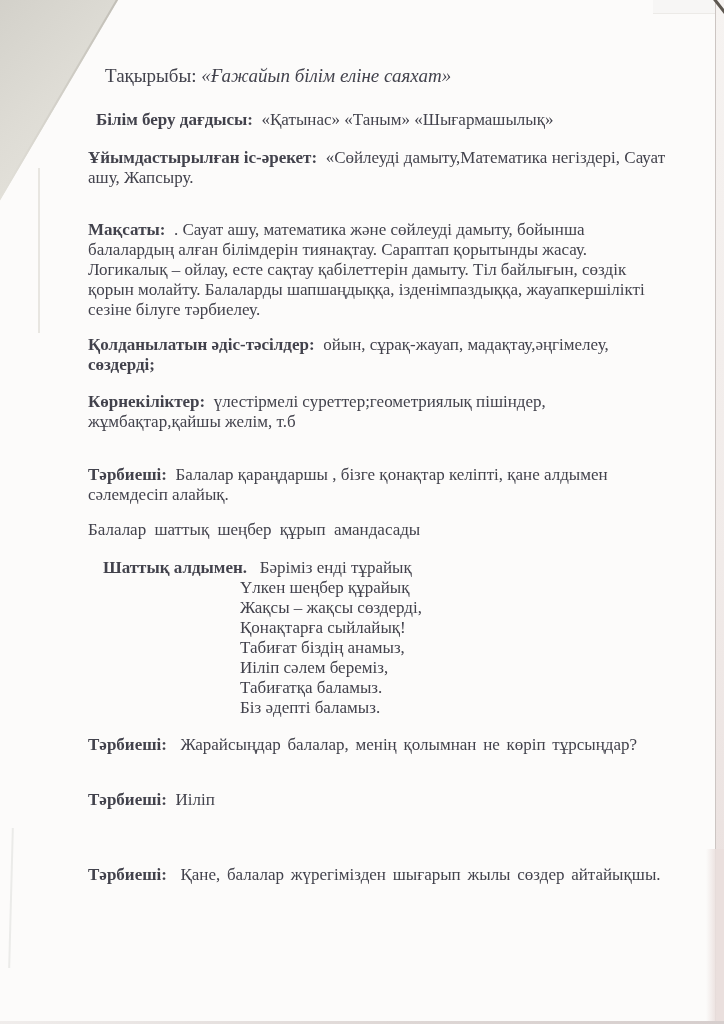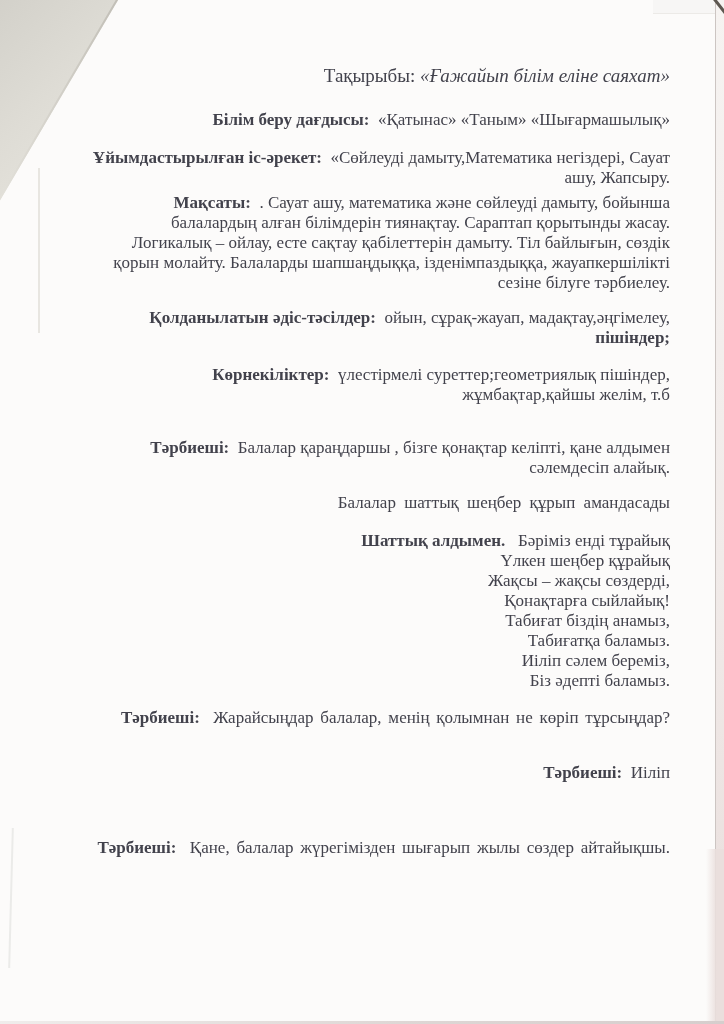--- a/index.html
+++ b/index.html
@@ -11,21 +11,20 @@
   .page{
     position:relative;
     width:724px;height:1024px;
     background:#fcfbfa;
     overflow:hidden;
     color:#42424c;
     box-sizing:border-box;
     padding:64px 54px 0 88px;
     font-size:17px;
     line-height:20px;
-    text-align:right;
   }
   
   .fold-tl{
     position:absolute;top:0;left:0;width:118px;height:200px;
     background:linear-gradient(135deg,#d3d1ca 0%,#dedcd5 45%,#e9e7e0 100%);
     clip-path:polygon(0 0,118px 0,0 200px);
   }
   .fold-tl-edge{
     position:absolute;top:-17px;left:57px;width:2px;height:234px;
     background:linear-gradient(to bottom,#c2bfb7,#e3e1da);
@@ -63,21 +62,21 @@
   
   p{margin:0;}
   .lbl{font-weight:bold;}
   .lbl::after{content:"\00a0\00a0";}
   .title{font-size:19px;line-height:24px;padding-left:17px;}
   .title .t-label{font-weight:normal;}
   .title .t-value{font-style:italic;}
   .title .t-label::after{content:"\00a0";}
   .sec-skills{margin-top:22px;margin-left:8px;}
   .sec-activity{margin-top:18px;}
-  .sec-goal{margin-top:5px;}
+  .sec-goal{margin-top:32px;}
   .sec-methods{margin-top:15px;}
   .sec-visuals{margin-top:17px;}
   .p-teacher1{margin-top:33px;}
   .p-circle{margin-top:15px;word-spacing:4px;}
   .poem{margin-top:18px;}
   .poem-first{padding-left:15px;}
   .poem-first .lbl::after{content:"\00a0\00a0\00a0";}
   .poem-rest{padding-left:152px;}
   .p-teacher2{margin-top:17px;word-spacing:2.5px;}
   .p-children{margin-top:35px;}
@@ -100,37 +99,37 @@
   <div class="bottom-shadow"></div>
 
   <p class="title"><span class="t-label">Тақырыбы:</span><span class="t-value">«Ғажайып білім еліне саяхат»</span></p>
 
   <p class="sec-skills"><span class="lbl">Білім беру дағдысы:</span><span>«Қатынас» «Таным» «Шығармашылық»</span></p>
 
   <p class="sec-activity"><span class="lbl">Ұйымдастырылған іс-әрекет:</span><span>«Сөйлеуді дамыту,Математика негіздері, Сауат ашу, Жапсыру.</span></p>
 
   <p class="sec-goal"><span class="lbl">Мақсаты:</span><span>. Сауат ашу, математика және сөйлеуді дамыту,  бойынша балалардың алған білімдерін тиянақтау. Сараптап қорытынды жасау. Логикалық – ойлау, есте сақтау қабілеттерін дамыту. Тіл байлығын, сөздік қорын молайту. Балаларды шапшаңдыққа, ізденімпаздыққа, жауапкершілікті сезіне білуге тәрбиелеу.</span></p>
 
-  <p class="sec-methods"><span class="lbl">Қолданылатын әдіс-тәсілдер:</span><span>ойын, сұрақ-жауап, мадақтау,әңгімелеу,</span> <span class="bold">пішіндер;</span></p>
+  <p class="sec-methods"><span class="lbl">Қолданылатын әдіс-тәсілдер:</span><span>ойын, сұрақ-жауап, мадақтау,әңгімелеу,</span> <span class="bold">сөздерді;</span></p>
 
   <p class="sec-visuals"><span class="lbl">Көрнекіліктер:</span><span>үлестірмелі суреттер;геометриялық пішіндер, жұмбақтар,қайшы желім, т.б</span></p>
 
   <p class="p-teacher1"><span class="lbl">Тәрбиеші:</span><span>Балалар қараңдаршы , бізге қонақтар келіпті, қане алдымен сәлемдесіп алайық.</span></p>
 
   <p class="p-circle">Балалар  шаттық  шеңбер  құрып  амандасады</p>
 
   <div class="poem">
     <p class="poem-first"><span class="lbl">Шаттық алдымен.</span><span>Бәріміз енді тұрайық</span></p>
     <div class="poem-rest">
       <p>Үлкен шеңбер құрайық</p>
       <p>Жақсы – жақсы сөздерді,</p>
       <p>Қонақтарға сыйлайық!</p>
       <p>Табиғат біздің анамыз,</p>
+      <p>Иіліп сәлем береміз,</p>
       <p>Табиғатқа баламыз.</p>
-      <p>Иіліп сәлем береміз,</p>
       <p>Біз әдепті баламыз.</p>
     </div>
   </div>
 
   <p class="p-teacher2"><span class="lbl">Тәрбиеші:</span><span>Жарайсыңдар балалар, менің  қолымнан  не  көріп  тұрсыңдар?</span></p>
 
   <p class="p-children"><span class="lbl">Тәрбиеші:</span><span>Иіліп</span></p>
 
   <p class="p-teacher3"><span class="lbl">Тәрбиеші:</span><span>Қане, балалар  жүрегімізден  шығарып  жылы  сөздер айтайықшы.</span></p>
 

